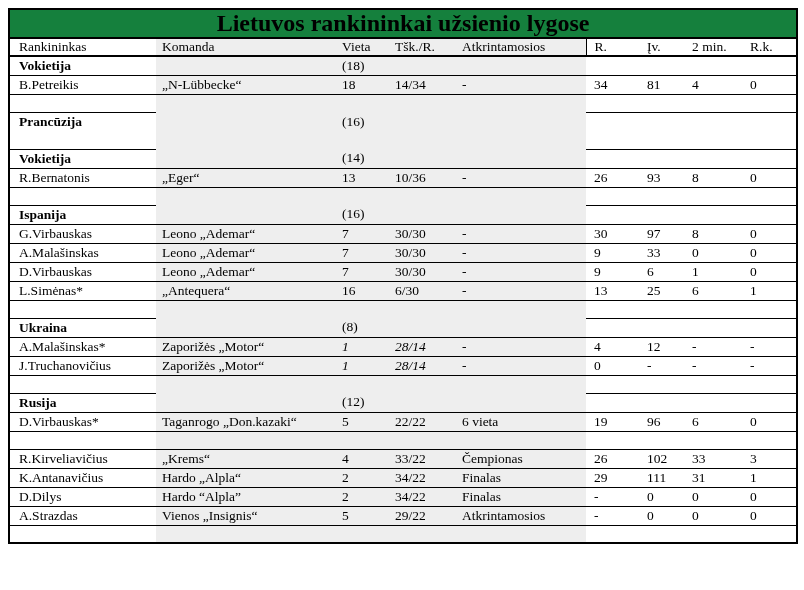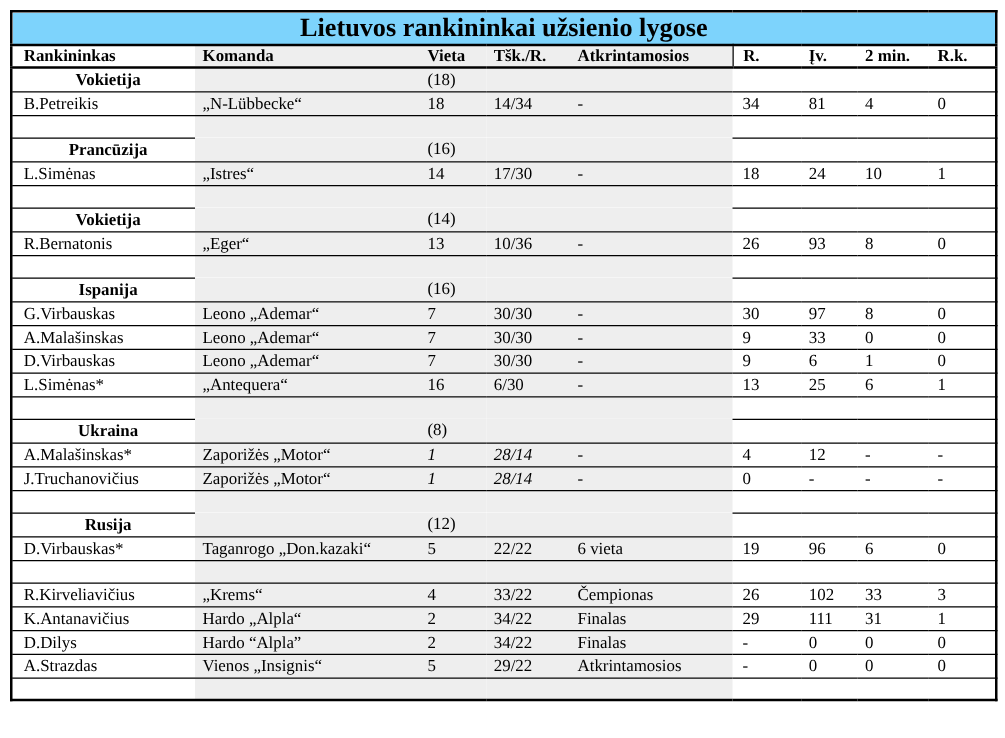--- a/index.html
+++ b/index.html
@@ -28,29 +28,29 @@
     font-weight:normal;
   }
   .c1{padding-left:9px;}
   .c6{padding-left:8px;}
   .c9{padding-left:7px;}
   
   td.g, th.g{background:#eeeeee;}
   
   tr.r-title{height:24px;}
   tr.r-title td{
-    text-align:center;font-weight:bold;font-size:21px;
-    border-bottom:2px solid #000;background:#7dd3fc;padding:0;
+    text-align:center;font-weight:bold;font-size:24px;
+    border-bottom:2px solid #000;background:#15803d;padding:0;
   }
   tr.r-head{height:18px;}
-  tr.r-head th{font-weight:bold;border-bottom:2px solid #000;margin-left:32px;}
+  tr.r-head th{font-weight:normal;border-bottom:2px solid #000;margin-left:32px;}
   tr.r-head th.c6{border-left:1px solid #000;}
   tr.r-country{height:19px;}
   tr.r-country td.w{border-top:1px solid #000;}
-  tr.r-country td.c1{font-weight:bold;text-align:center;}
+  tr.r-country td.c1{font-weight:bold;}
   tr.r-player{height:19px;font-family:Liberation Serif, serif;}
   tr.r-player td{border-top:1px solid #000;border-bottom:1px solid #000;}
   tr.r-spacer{height:18px;}
   tr.em td.c3, tr.em td.c4{font-style:italic;}
 </style>
 </head>
 <body>
 
 <div class="page">
   <table class="hb">
@@ -117,31 +117,20 @@
           <td class="c1 w">Prancūzija</td>
           <td class="c2 g"></td>
           <td class="c3 g">(16)</td>
           <td class="c4 g"></td>
           <td class="c5 g"></td>
           <td class="c6 w"></td>
           <td class="c7 w"></td>
           <td class="c8 w"></td>
           <td class="c9 w"></td>
         </tr>
-        <tr class="r-player">
-          <td class="c1 w">L.Simėnas</td>
-          <td class="c2 g">„Istres“</td>
-          <td class="c3 g">14</td>
-          <td class="c4 g">17/30</td>
-          <td class="c5 g">-</td>
-          <td class="c6 w">18</td>
-          <td class="c7 w">24</td>
-          <td class="c8 w">10</td>
-          <td class="c9 w">1</td>
-        </tr>
         <tr class="r-spacer">
           <td class="c1 w"></td>
           <td class="c2 g"></td>
           <td class="c3 g"></td>
           <td class="c4 g"></td>
           <td class="c5 g"></td>
           <td class="c6 w"></td>
           <td class="c7 w"></td>
           <td class="c8 w"></td>
           <td class="c9 w"></td>

